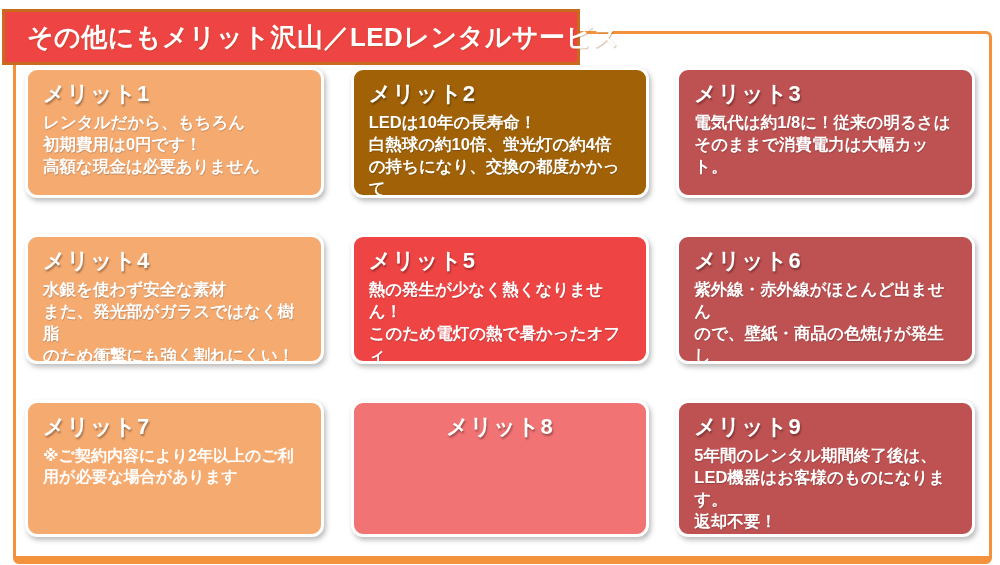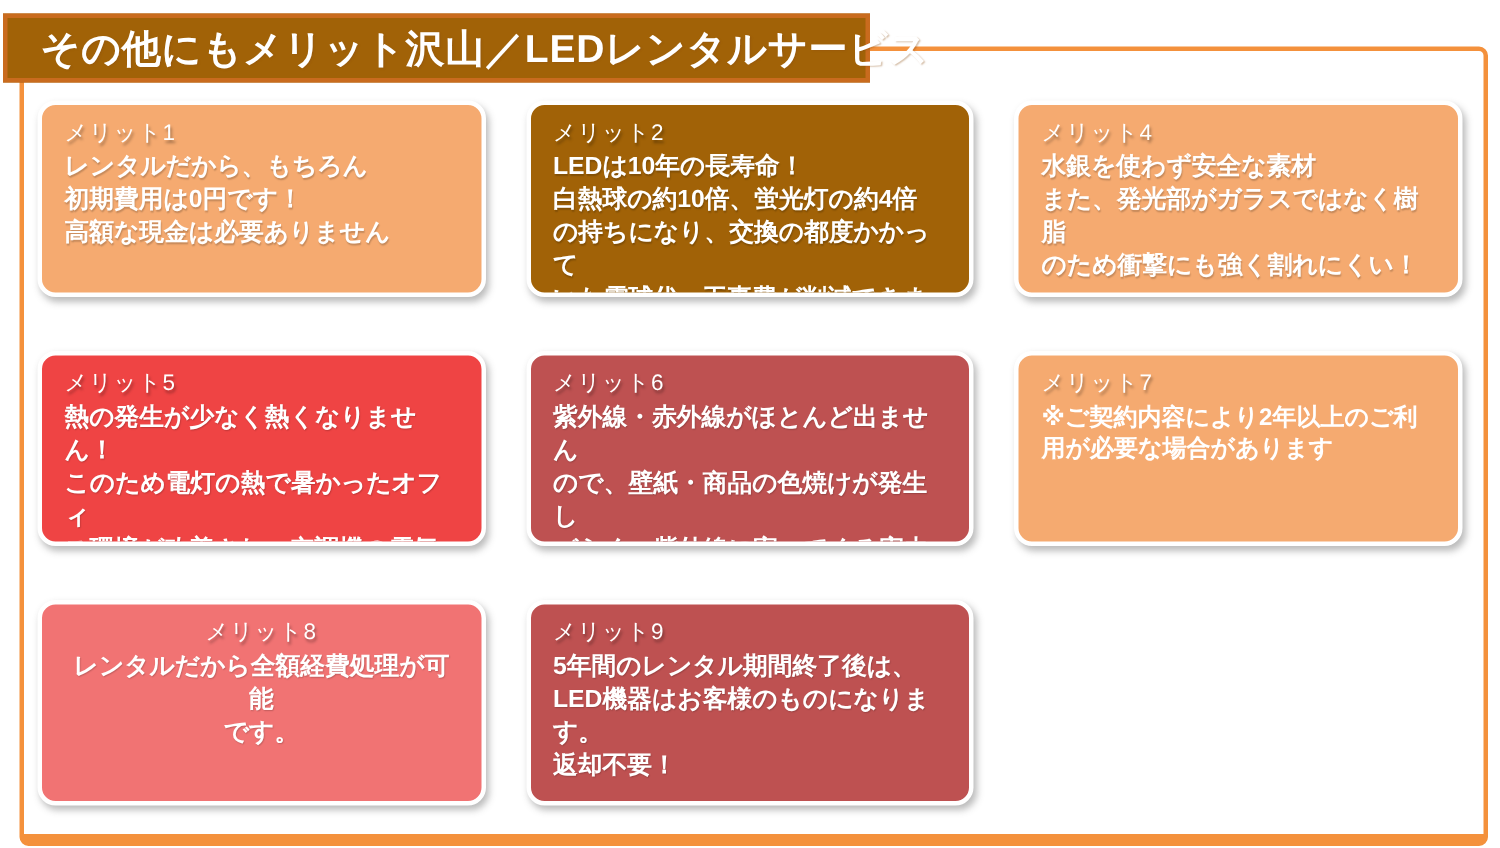--- a/index.html
+++ b/index.html
@@ -13,22 +13,22 @@
     width: 979px; height: 533px;
     border: 3px solid #f4913c;
     border-bottom-width: 8px;
     border-radius: 6px;
   }
 
   
   .banner {
     position: absolute;
     left: 2px; top: 9px;
-    width: 578px; height: 46px;
-    background: #a16207;
+    width: 578px; height: 56px;
+    background: #ef4444;
     border: 3px solid #c96b1e;
     display: flex;
     align-items: center;
     padding-left: 22px;
     z-index: 5;
   }
   .banner h1 {
     color: #ffffff;
     font-size: 26px;
     font-weight: bold;
@@ -52,22 +52,22 @@
 
   .card {
     border: 3px solid #ffffff;
     border-radius: 12px;
     box-shadow: 2px 3px 5px rgba(60,60,60,0.35);
     padding: 9px 15px 8px 15px;
     color: #ffffff;
     overflow: hidden;
   }
   .card .title {
-    font-size: 15px;
-    font-weight: normal;
+    font-size: 22px;
+    font-weight: bold;
     letter-spacing: 1px;
     margin-bottom: 3px;
     text-shadow: 1px 2px 2px rgba(0,0,0,0.35);
   }
   .card .body {
     font-size: 16.5px;
     font-weight: bold;
     line-height: 1.33;
     white-space: pre-line;
     text-shadow: 0.5px 1px 1px rgba(0,0,0,0.2);
@@ -98,20 +98,25 @@
   </div>
 
   <div class="card" style="background-color: #a16207;">
     <div class="title">メリット2</div>
     <div class="body">LEDは10年の長寿命！
 白熱球の約10倍、蛍光灯の約4倍
 の持ちになり、交換の都度かかって
 いた電球代、工事費が削減できます</div>
   </div>
 
+  <div class="card" style="background-color: rgb(190, 81, 81);">
+    <div class="title">メリット3</div>
+    <div class="body">電気代は約1/8に！従来の明るさは
+そのままで消費電力は大幅カット。</div>
+  </div>
 
   <div class="card" style="background-color: rgb(245, 170, 112);">
     <div class="title">メリット4</div>
     <div class="body">水銀を使わず安全な素材
 また、発光部がガラスではなく樹脂
 のため衝撃にも強く割れにくい！</div>
   </div>
 
   <div class="card" style="background-color: #ef4444;">
     <div class="title">メリット5</div>
@@ -130,22 +135,20 @@
   </div>
 
   <div class="card" style="background-color: rgb(245, 170, 112);">
     <div class="title">メリット7</div>
     <div class="note">※ご契約内容により2年以上のご利
 用が必要な場合があります</div>
   </div>
 
   <div class="card" style="background-color: rgb(241, 115, 115); text-align: center;">
     <div class="title">メリット8</div>
-    <div class="body">レンタルだから全額経費処理が可能
-です。</div>
   </div>
 
   <div class="card" style="background-color: rgb(190, 81, 81);">
     <div class="title">メリット9</div>
     <div class="body">5年間のレンタル期間終了後は、
 LED機器はお客様のものになります。
 返却不要！</div>
   </div>
 
 </div>

